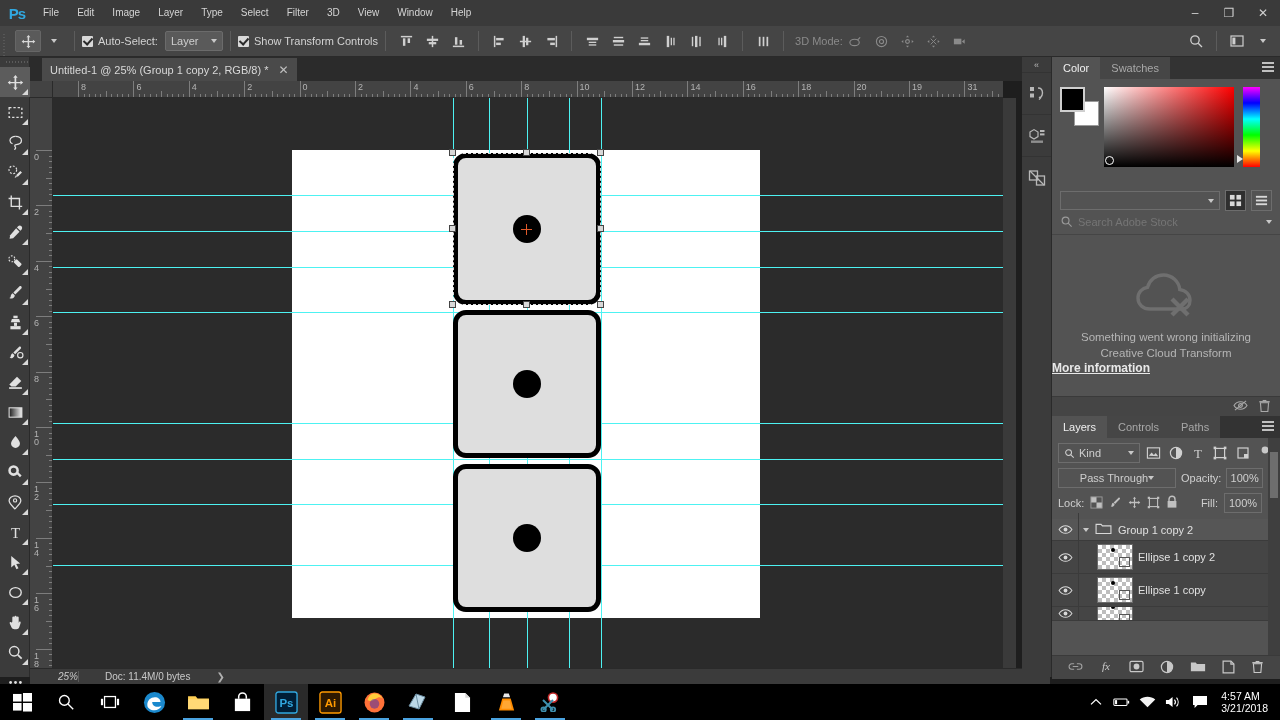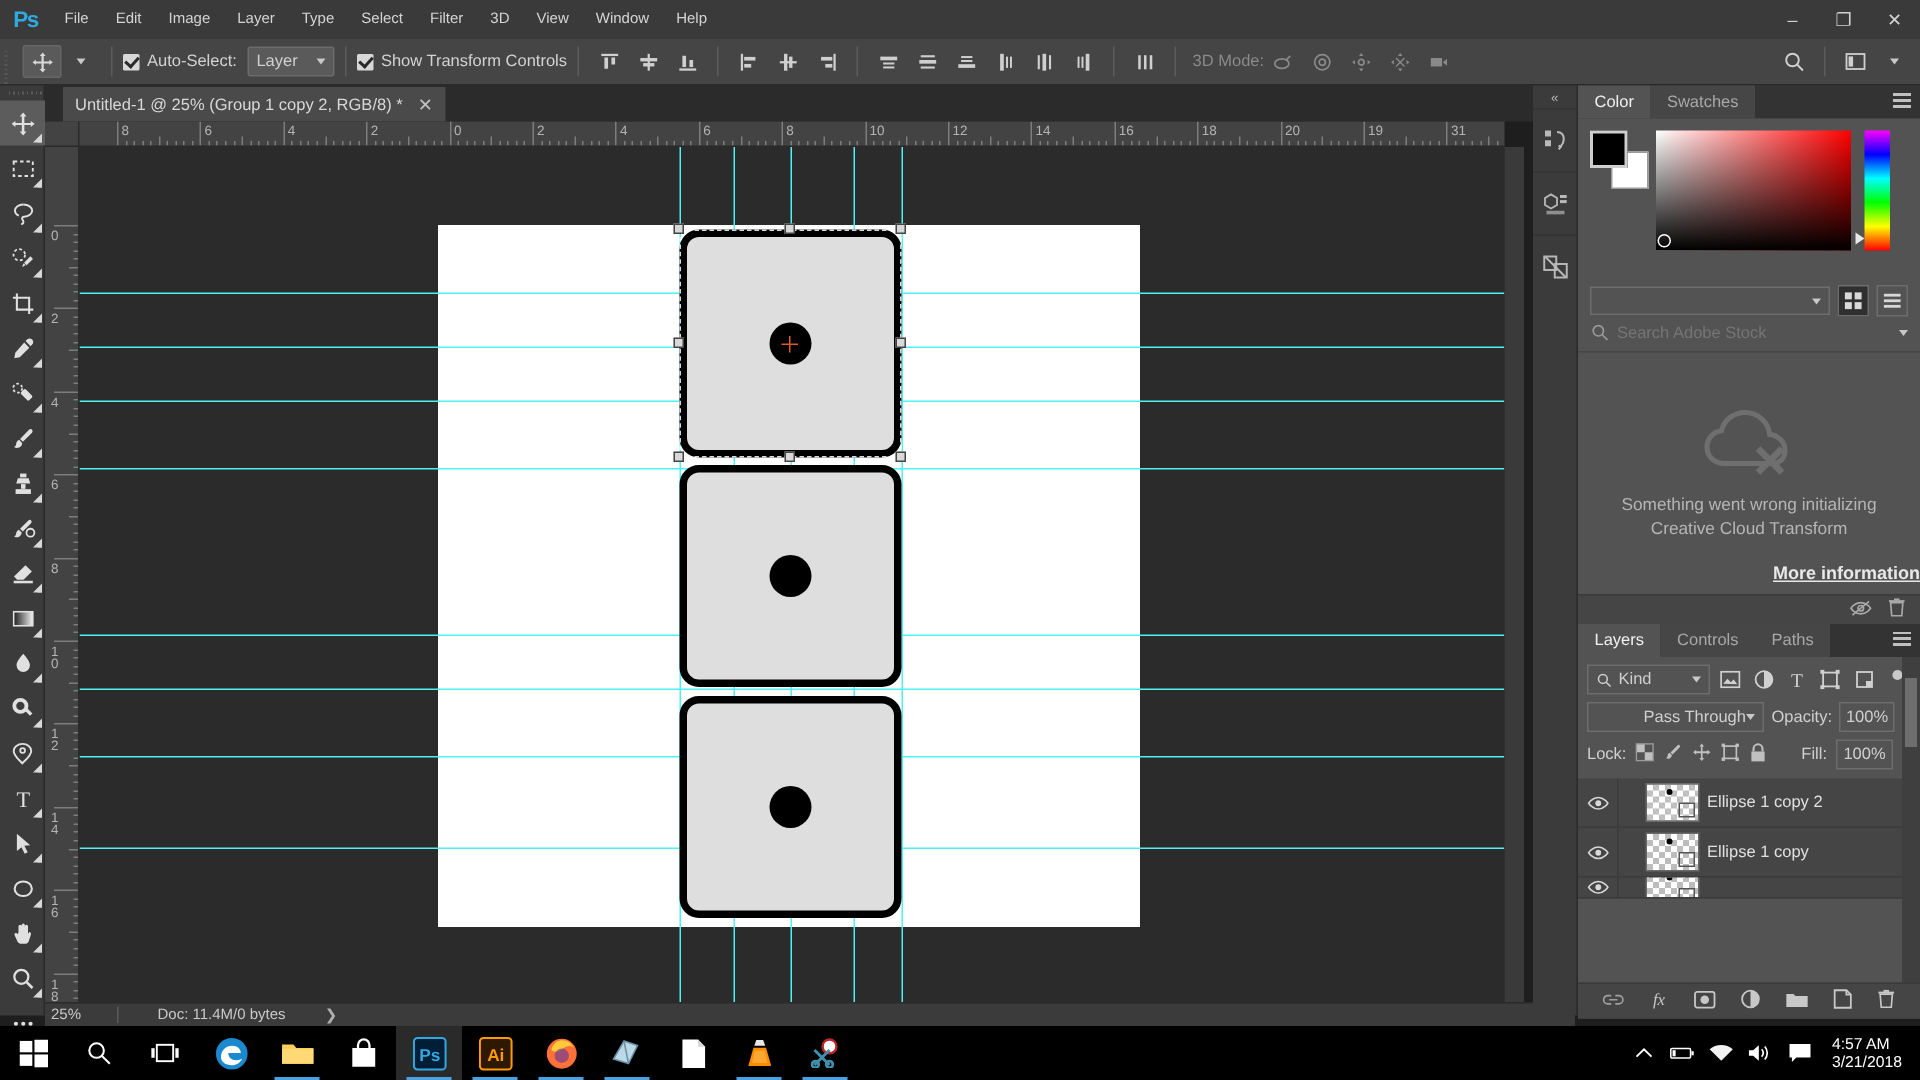--- a/index.html
+++ b/index.html
@@ -93,21 +93,21 @@
   .refpt:before,.refpt:after { content:""; position:absolute; background:#e05a2a; }
   .refpt:before { left:5px; top:0; width:1px; height:11px; }
   .refpt:after { top:5px; left:0; height:1px; width:11px; }
 
   .canvas-scroll-v { position:absolute; left:1003px; top:98px; width:13px; height:570px; background:#3a3a3a; }
 
   
   .statusbar { position:absolute; left:30px; top:668px; width:1020px; height:16px;
      background:#3b3b3b; display:flex; align-items:center; font-size:10px; color:#c9c9c9;
      border-top:1px solid #2a2a2a; }
-  .st-zoom { width:48px; padding-left:4px; text-align:left; }
+  .st-zoom { width:48px; padding-left:4px; text-align:right;font-style:italic; }
   .st-sep { width:1px; height:11px; background:#5a5a5a; }
   .st-doc { padding-left:26px; }
   .st-arrow { margin-left:26px; color:#b0b0b0; }
 
   
   .dockstrip { position:absolute; left:1022px; top:57px; width:30px; height:620px;
      background:#3b3b3b; border-right:1px solid #2a2a2a; }
   .ds-collapse { height:15px; display:flex; align-items:center; justify-content:center;
      color:#b6b6b6; font-size:9px; }
   .ds-item { height:42px; display:flex; flex-direction:column; align-items:center;
@@ -145,35 +145,35 @@
   .lib-select { flex:1; height:19px; background:#535353; border:1px solid #6d6d6d;
      display:flex; align-items:center; justify-content:flex-end; padding-right:5px; }
   .lib-vbtn { width:21px; height:21px; margin-left:5px; display:flex; align-items:center; justify-content:center;
      border:1px solid #6d6d6d; }
   .lib-vbtn.sel { background:#2f2f2f; }
   .lib-search { display:flex; align-items:center; padding:2px 8px 6px 8px; gap:5px;
      border-bottom:1px solid #454545; }
   .lib-search input { flex:1; background:transparent; border:0; color:#8e8e8e; font-size:11px;
      font-family:"Liberation Sans",sans-serif; outline:none; }
   .lib-msg { text-align:center; color:#b5b5b5; font-size:11.5px; line-height:16px; padding:0 14px; }
-  .lib-link { text-align:right; margin-top:14px; }
+  .lib-link { text-align:left; margin-top:0; }
   .lib-link a { color:#e8e8e8; font-size:12px; font-weight:bold; text-decoration:underline; }
   .lib-foot { position:absolute; left:0; right:0; bottom:0; height:20px; background:#454545;
      display:flex; align-items:center; justify-content:flex-end; gap:10px; padding-right:9px;
      border-top:1px solid #3a3a3a; }
 
   
   .lay-filter { display:flex; align-items:center; padding:5px 6px; gap:4px; }
   .kindbox { width:85px; height:20px; background:#535353; border:1px solid #6d6d6d;
      display:flex; align-items:center; gap:4px; padding:0 5px; font-size:11px; }
   .kindbox .sp { flex:1; }
   .ficon { width:19px; height:20px; display:flex; align-items:center; justify-content:center; }
   .lay-blend { display:flex; align-items:center; padding:0 6px 5px 6px; gap:5px; }
   .blendbox { width:122px; height:20px; background:#535353; border:1px solid #6d6d6d;
-     display:flex; align-items:center; justify-content:flex-end; padding:0 5px; font-size:11px; }
+     display:flex; align-items:center; justify-content:center; padding:0 5px; font-size:11px; }
   .opa-lab { font-size:11px; color:#d0d0d0; }
   .opa-val { width:38px; height:20px; background:#535353; border:1px solid #6d6d6d; font-size:11px;
      display:flex; align-items:center; justify-content:center; }
   .lay-lock { display:flex; align-items:center; padding:0 6px 6px 6px; gap:6px; font-size:11px; }
   .lay-lock .gap { flex:1; }
   .layer-list { background:#454545; }
   .layer-row { display:flex; align-items:center; height:33px; border-bottom:1px solid #3b3b3b;
      position:relative; }
   .layer-row.selected { background:#565656; }
   .lr-eye { width:26px; display:flex; align-items:center; justify-content:center; }
@@ -1090,20 +1090,38 @@
               <rect x="1.6" y="6" width="8.8" height="6.6" fill="#c0c0c0"></rect>
             </svg></span>
         <span class="gap"></span>
         <span>Fill:</span>
         <div class="opa-val">100%</div>
         <span class="caret"></span>
       </div>
 
       <div class="layer-list">
 
+        <div class="layer-row selected" style="height:22px;">
+          <span class="lr-eye">
+            <svg width="15" height="11" viewBox="0 0 16 12">
+                <path d="M1 6s2.6-4.2 7-4.2S15 6 15 6s-2.6 4.2-7 4.2S1 6 1 6z" fill="none" stroke="#d8d8d8" stroke-width="1.1"></path>
+                <circle cx="8" cy="6" r="2.1" fill="#d8d8d8"></circle>
+              </svg>
+          </span>
+          <span class="lr-divider"></span>
+          <span class="lr-chev">
+              <span class="caret"></span>
+            </span>
+          <span style="margin:0 6px 0 2px;">
+            <svg width="17" height="13" viewBox="0 0 18 14">
+                <path d="M1 2.6h5.4l1.4 1.6H17v8.2H1z" fill="none" stroke="#d8d8d8" stroke-width="1.2"></path>
+              </svg>
+          </span>
+          <span class="lr-name">Group 1 copy 2</span>
+        </div>
 
         <div class="layer-row">
           <span class="lr-eye">
             <svg width="15" height="11" viewBox="0 0 16 12">
                 <path d="M1 6s2.6-4.2 7-4.2S15 6 15 6s-2.6 4.2-7 4.2S1 6 1 6z" fill="none" stroke="#d8d8d8" stroke-width="1.1"></path>
                 <circle cx="8" cy="6" r="2.1" fill="#d8d8d8"></circle>
               </svg>
           </span>
           <span class="lr-divider"></span>
           <span class="lr-thumb" style="margin-left:18px;">

